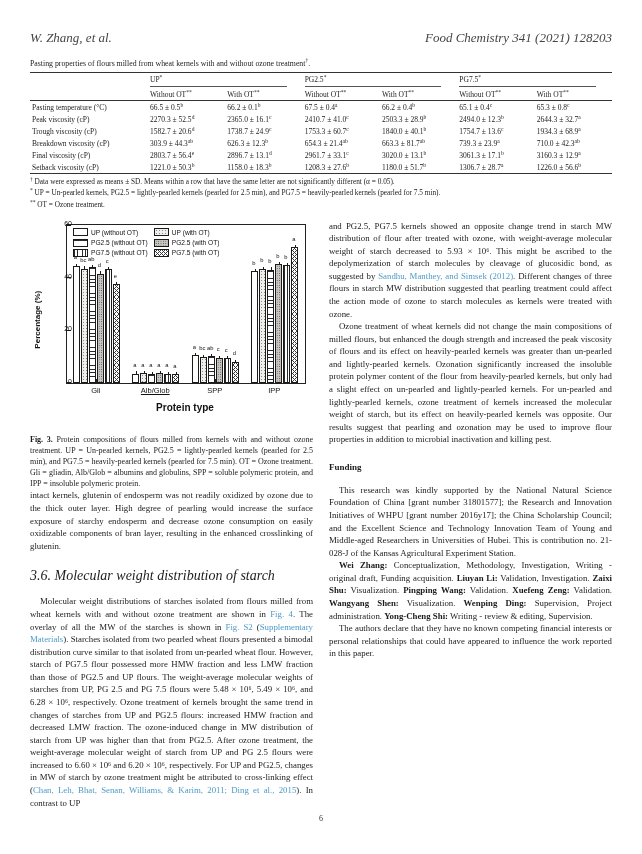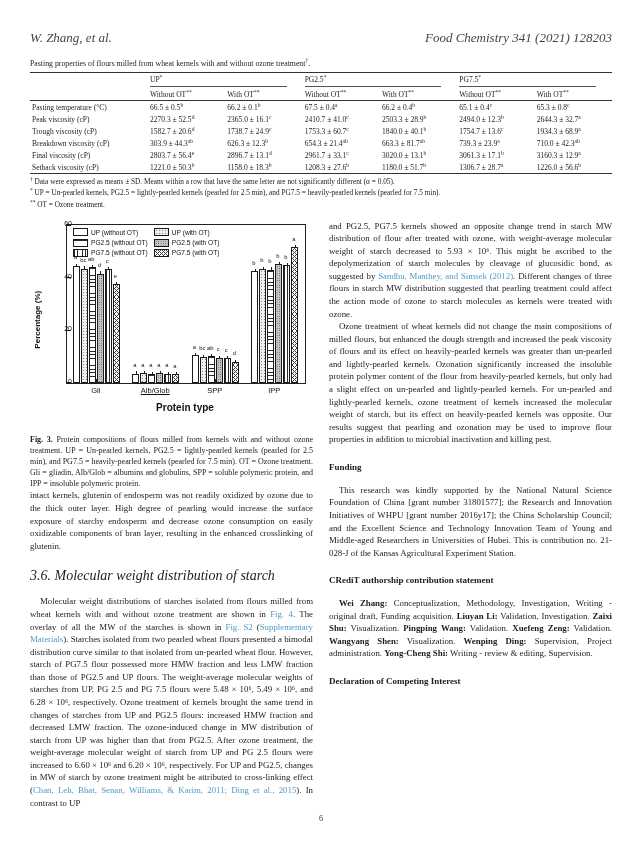--- a/index.html
+++ b/index.html
@@ -299,23 +299,22 @@
             <p class="para"><span>intact kernels, glutenin of endosperm was not readily oxidized by ozone due to the thick outer layer. High degree of pearling would increase the surface exposure of starchy endosperm and decrease ozone consumption on easily oxidizable components of bran layer, resulting in the enhanced crosslinking of glutenin.</span></p>
             <div class="sec-heading-italic">3.6. Molecular weight distribution of starch</div>
             <p class="para indent"><span>Molecular weight distributions of starches isolated from flours milled from wheat kernels with and without ozone treatment are shown in </span><span class="link">Fig. 4</span><span>. The overlay of all the MW of the starches is shown in </span><span class="link">Fig. S2</span><span> (</span><span class="link">Supplementary Materials</span><span>). Starches isolated from two pearled wheat flours presented a bimodal distribution curve similar to that isolated from un-pearled wheat flour. However, starch of PG7.5 flour possessed more HMW fraction and less LMW fraction than those of PG2.5 and UP flours. The weight-average molecular weights of starches from UP, PG 2.5 and PG 7.5 flours were 5.48 × 10⁶, 5.49 × 10⁶, and 6.28 × 10⁶, respectively. Ozone treatment of kernels brought the same trend in changes of starches from UP and PG2.5 flours: increased HMW fraction and decreased LMW fraction. The ozone-induced change in MW distribution of starch from UP was higher than that from PG2.5. After ozone treatment, the weight-average molecular weight of starch from UP and PG 2.5 flours were increased to 6.60 × 10⁶ and 6.20 × 10⁶, respectively. For UP and PG2.5, changes in MW of starch by ozone treatment might be attributed to cross-linking effect (</span><span class="link">Chan, Leh, Bhat, Senan, Williams, &amp; Karim, 2011; Ding et al., 2015</span><span>). In contrast to UP</span></p>
           </div>
       </div>
       <div class="col" id="right-col">
           <p class="para"><span>and PG2.5, PG7.5 kernels showed an opposite change trend in starch MW distribution of flour after treated with ozone, with weight-average molecular weight of starch decreased to 5.93 × 10⁶. This might be ascribed to the depolymerization of starch molecules by cleavage of glucosidic bond, as suggested by </span><span class="link">Sandhu, Manthey, and Simsek (2012)</span><span>. Different changes of three flours in starch MW distribution suggested that pearling treatment could affect the action mode of ozone to starch molecules as kernels were treated with ozone.</span></p>
           <p class="para indent"><span>Ozone treatment of wheat kernels did not change the main compositions of milled flours, but enhanced the dough strength and increased the peak viscosity of flours and its effect on heavily-pearled kernels was greater than un-pearled and lightly-pearled kernels. Ozonation significantly increased the insoluble protein polymer content of the flour from heavily-pearled kernels, but only had a slight effect on un-pearled and lightly-pearled kernels. For un-pearled and lightly-pearled kernels, ozone treatment of kernels increased the molecular weight of starch, but its effect on heavily-pearled kernels was opposite. Our results suggest that pearling and ozonation may be used to improve flour properties in addition to microbial inactivation and killing pest.</span></p>
           <div class="sec-heading">Funding</div>
           <p class="para indent"><span>This research was kindly supported by the National Natural Science Foundation of China [grant number 31801577]; the Research and Innovation Initiatives of WHPU [grant number 2016y17]; the China Scholarship Council; and the Excellent Science and Technology Innovation Team of Young and Middle-aged Researchers in Universities of Hubei. This is contribution no. 21-028-J of the Kansas Agricultural Experiment Station.</span></p>
-          <div class="sec-heading">CRediT authorship contribution statement</div>
           <p class="para indent"><span class="bold">Wei Zhang:</span><span> Conceptualization, Methodology, Investigation, Writing - original draft, Funding acquisition. </span><span class="bold">Liuyan Li:</span><span> Validation, Investigation. </span><span class="bold">Zaixi Shu:</span><span> Visualization. </span><span class="bold">Pingping Wang:</span><span> Validation. </span><span class="bold">Xuefeng Zeng:</span><span> Validation. </span><span class="bold">Wangyang Shen:</span><span> Visualization. </span><span class="bold">Wenping Ding:</span><span> Supervision, Project administration. </span><span class="bold">Yong-Cheng Shi:</span><span> Writing - review &amp; editing, Supervision.</span></p>
-          <div class="sec-heading">Declaration of Competing Interest</div>
+          <p class="para indent"><span>The authors declare that they have no known competing financial interests or personal relationships that could have appeared to influence the work reported in this paper.</span></p>
         </div>
     </div>
 
   </div>
   <div class="footer">
     <span>6</span>
   </div>
 </div>
 
 </body></html>

